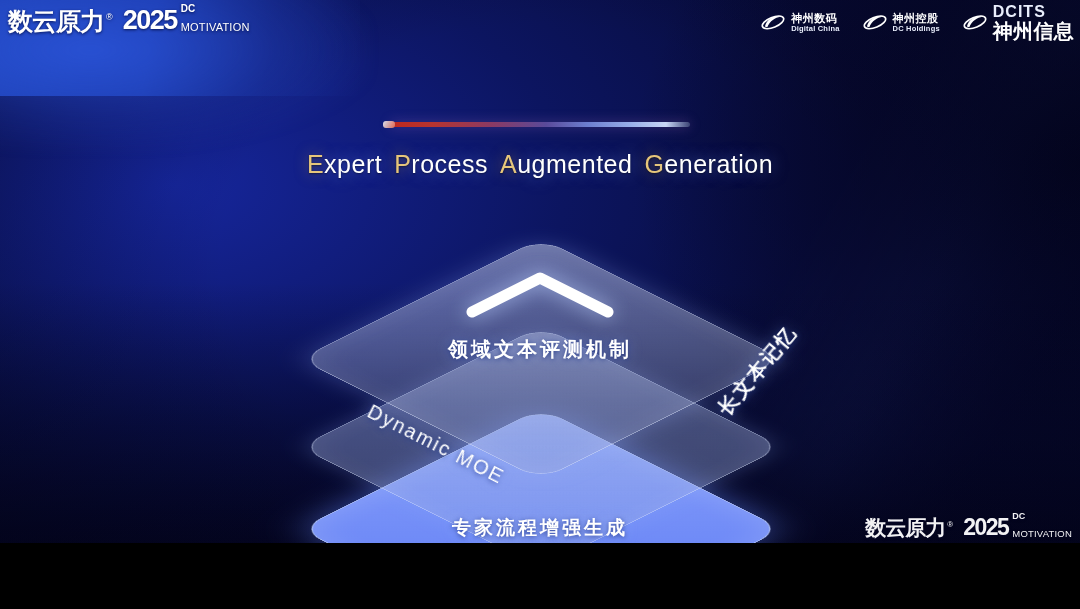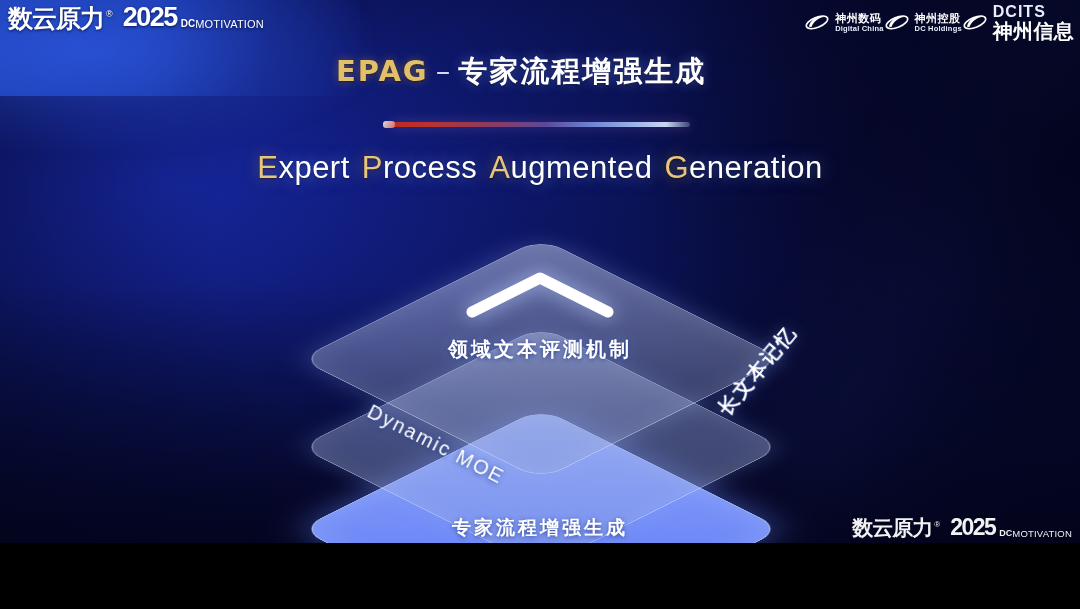--- a/index.html
+++ b/index.html
@@ -61,37 +61,37 @@
   .brand-cn{
     font-size:25px;font-weight:700;letter-spacing:-1px;
     line-height:1;
     font-family:"DejaVu Sans","Liberation Sans",sans-serif;
   }
   .brand-reg{font-size:9px;line-height:1;position:relative;top:-12px;margin-left:1px;}
   .brand-year{
     font-size:27px;font-weight:700;line-height:1;letter-spacing:-1.5px;margin-left:9px;
   }
   .brand-dc{
-    display:flex;flex-direction:row;line-height:1;margin-left:3px;margin-bottom:1px;
+    display:flex;flex-direction:column;line-height:1;margin-left:3px;margin-bottom:1px;gap:8px;
   }
   .brand-dc .dc{font-size:10px;font-weight:700;letter-spacing:0px;}
   .brand-dc .mot{font-size:11px;font-weight:400;letter-spacing:.2px;}
 
   .live-title{
     position:absolute;left:8px;top:50px;
     font-size:22px;font-weight:700;color:#ffffff;letter-spacing:0px;
     font-family:"DejaVu Sans","Liberation Sans",sans-serif;
     text-shadow:0 1px 4px rgba(0,8,60,.85);
     white-space:nowrap;
   }
 
   
   .logos{
     position:absolute;right:6px;top:4px;
-    display:flex;align-items:center;
+    display:flex;align-items:center;gap:22px;
   }
   .logo{
     display:flex;align-items:center;gap:5px;
     color:#fff;
   }
   .logo-mark{
     width:26px;height:24px;flex:0 0 auto;display:block;
   }
   .logo-text{display:flex;flex-direction:column;line-height:1.05;}
   .logo-cn{
@@ -136,21 +136,21 @@
     position:absolute;left:383px;top:121px;width:12px;height:7px;
     background:linear-gradient(120deg,rgba(255,255,255,.85),rgba(220,110,90,.9));
     border-radius:3px;
     filter:blur(.6px);
   }
 
   
   .subtitle{
     position:absolute;left:0;right:0;top:150px;
     text-align:center;
-    font-size:31px;font-weight:400;
+    font-size:25px;font-weight:400;
     font-family:"Liberation Sans","DejaVu Sans",sans-serif;
     letter-spacing:.5px;
     white-space:nowrap;
   }
   .subtitle .cap{
     color:#e8c77a;
     text-shadow:0 0 14px rgba(200,160,70,.5),0 1px 2px rgba(0,0,0,.5);
   }
   .subtitle .rest{
     color:#ffffff;
@@ -311,23 +311,20 @@
         </svg>
       </span>
       <span class="logo-text">
         <span class="logo-en">DCITS</span>
         <span class="logo-cn">神州信息</span>
       </span>
     </div>
 
   </div>
 
-  <div class="main-title">
-    <span class="gold">EPAG</span><span class="dash">–</span><span class="cn">专家流程增强生成</span>
-  </div>
 
   <div class="divider"></div>
   <div class="divider-tip"></div>
 
   <div class="subtitle">
     <span><span class="cap">E</span><span class="rest">xpert</span></span><span class="sp"></span><span><span class="cap">P</span><span class="rest">rocess</span></span><span class="sp"></span><span><span class="cap">A</span><span class="rest">ugmented</span></span><span class="sp"></span><span><span class="cap">G</span><span class="rest">eneration</span></span>
   </div>
 
   <div class="diagram">
     <div class="layer-glow"></div>

